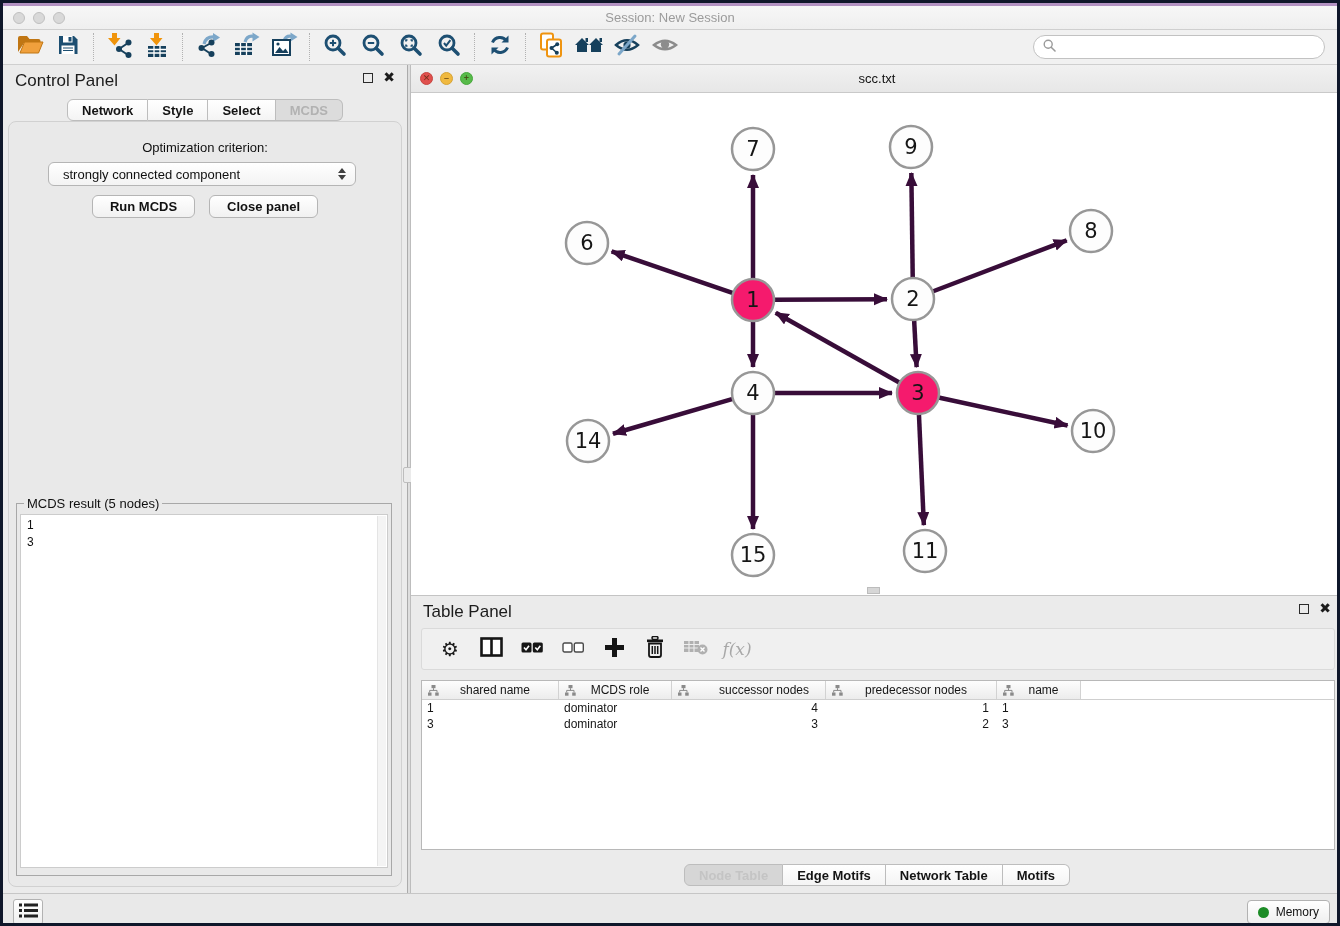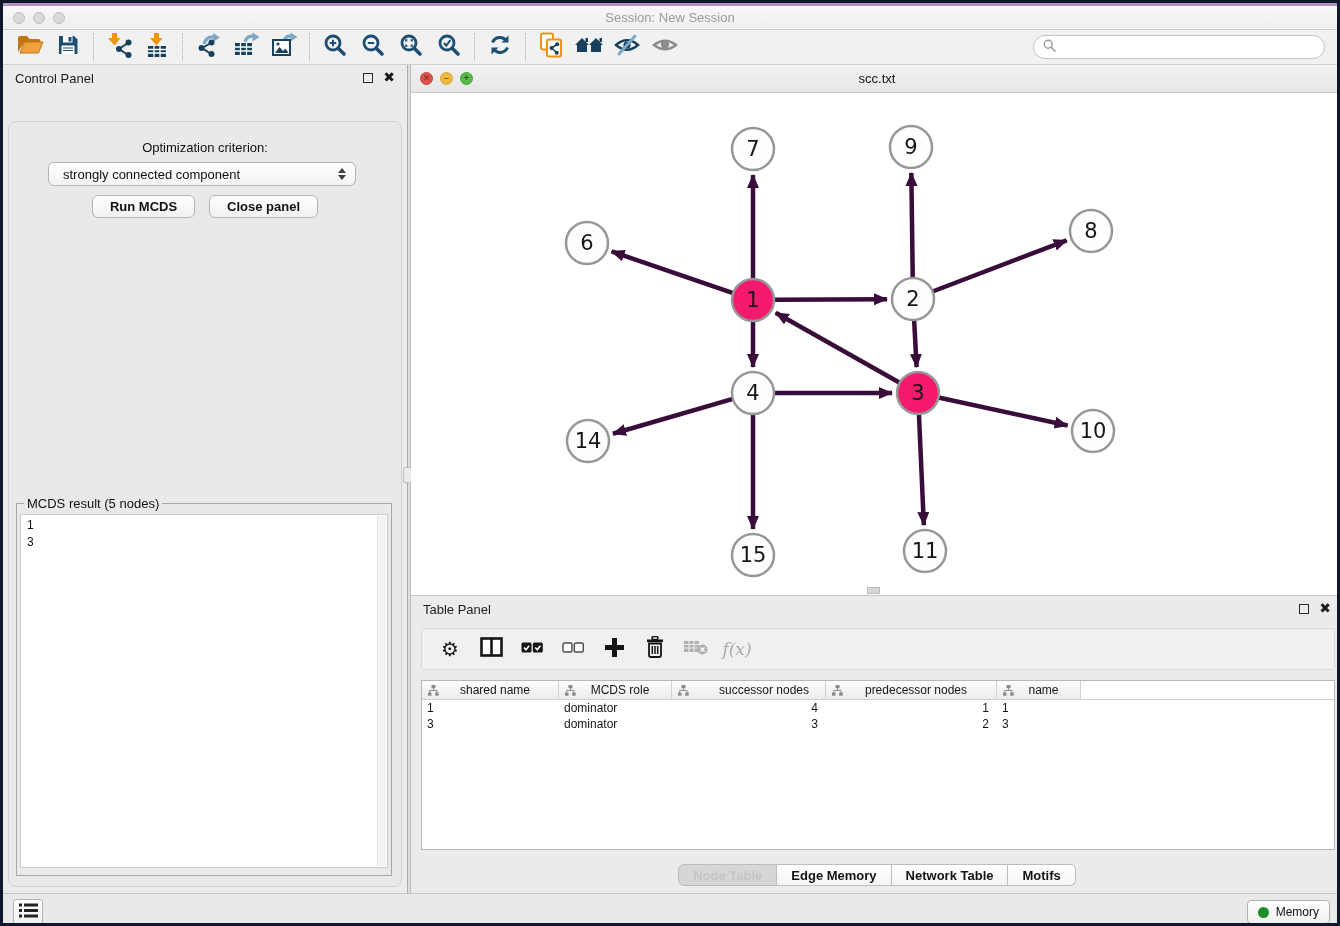--- a/index.html
+++ b/index.html
@@ -15,21 +15,21 @@
   
   .toolbar{position:absolute;top:27px;left:0;right:0;height:35px;background:#f1f1f1;border-bottom:1px solid #cfcfcf;display:flex;align-items:center;padding:0 8px;}
   .tb-btn{width:38px;height:30px;display:flex;align-items:center;justify-content:center;flex:0 0 auto;}
   .tb-sep{width:1px;height:28px;border-left:1px dotted #b2b2b2;margin:0 6px;flex:0 0 auto;}
   .tb-spacer{flex:1;}
   .searchbox{width:292px;height:24px;border:1px solid #c2c2c2;border-radius:12px;background:#fff;display:flex;align-items:center;padding:0 9px;margin-right:4px;flex:0 0 auto;}
   .searchbox input{border:none;outline:none;flex:1;font-size:12px;background:transparent;margin-left:6px;font-family:inherit;}
 
   
   .control-panel{position:absolute;left:0;top:62px;width:404px;height:828px;background:#ebebeb;}
-  .panel-title{position:absolute;left:12px;top:6px;font-size:13px;color:#1c1c1c;}
+  .panel-title{position:absolute;left:12px;top:6px;font-size:17px;color:#1c1c1c;}
   .panel-icons{position:absolute;right:12px;top:7px;display:flex;gap:10px;align-items:center;}
   .float-ic{width:10px;height:10px;border:1.5px solid #2b2b2b;display:inline-block;}
   .close-ic{font-size:14px;font-weight:bold;color:#1b1b1b;line-height:11px;}
   .cp-tabs{position:absolute;top:34px;left:0;right:0;display:flex;justify-content:center;}
   .tab{height:22px;line-height:21px;padding:0 14px;background:linear-gradient(#ffffff,#f4f4f4);border:1px solid #bdbdbd;border-left:none;font-size:13px;font-weight:600;color:#141414;}
   .tab:first-child{border-left:1px solid #bdbdbd;border-radius:6px 0 0 6px;}
   .tab:last-child{border-radius:0 6px 6px 0;}
   .tab.selected{background:#dcdcdc;color:#b2b2b2;}
   .cp-content{position:absolute;left:5px;right:5px;top:56px;bottom:6px;background:#e9e9e9;border:1px solid #d1d1d1;border-radius:8px;}
   .opt-label{position:absolute;top:18px;left:0;right:0;text-align:center;font-size:13px;color:#101010;}
@@ -247,20 +247,26 @@
       <input type="text" placeholder="" style="">
     </div>
   </div>
 
   <div class="control-panel">
     <div class="panel-title">Control Panel</div>
     <div class="panel-icons">
       <span class="float-ic"></span>
       <span class="close-ic">✖</span>
     </div>
+    <div class="cp-tabs">
+      <span class="tab">Network</span>
+      <span class="tab">Style</span>
+      <span class="tab">Select</span>
+      <span class="tab selected">MCDS</span>
+    </div>
     <div class="cp-content">
       <div class="opt-label">Optimization criterion:</div>
       <div class="cp-select">
         <span class="val">strongly connected component</span>
         <span class="chevrons">
             <span class="chev-up"></span>
             <span class="chev-down"></span>
           </span>
       </div>
       <div class="btn-row">
@@ -492,21 +498,21 @@
             <div class="t-cell" style="width: 137px; text-align: left;">3</div>
             <div class="t-cell" style="width: 113px; text-align: left;">dominator</div>
             <div class="t-cell" style="width: 154px; text-align: right;">3</div>
             <div class="t-cell" style="width: 171px; text-align: right;">2</div>
             <div class="t-cell" style="width: 84px; text-align: left;">3</div>
           </div>
         </div>
     </div>
     <div class="tp-tabs">
       <span class="tab sel-faint">Node Table</span>
-      <span class="tab">Edge Memory</span>
+      <span class="tab">Edge Motifs</span>
       <span class="tab">Network Table</span>
       <span class="tab">Motifs</span>
     </div>
   </div>
 
   <div class="statusbar">
     <div class="sb-left-btn">
       <span><svg width="19" height="15" viewBox="0 0 19 15">
             <g fill="#222">
               <rect x="0" y="0.5" width="3" height="3"></rect>

